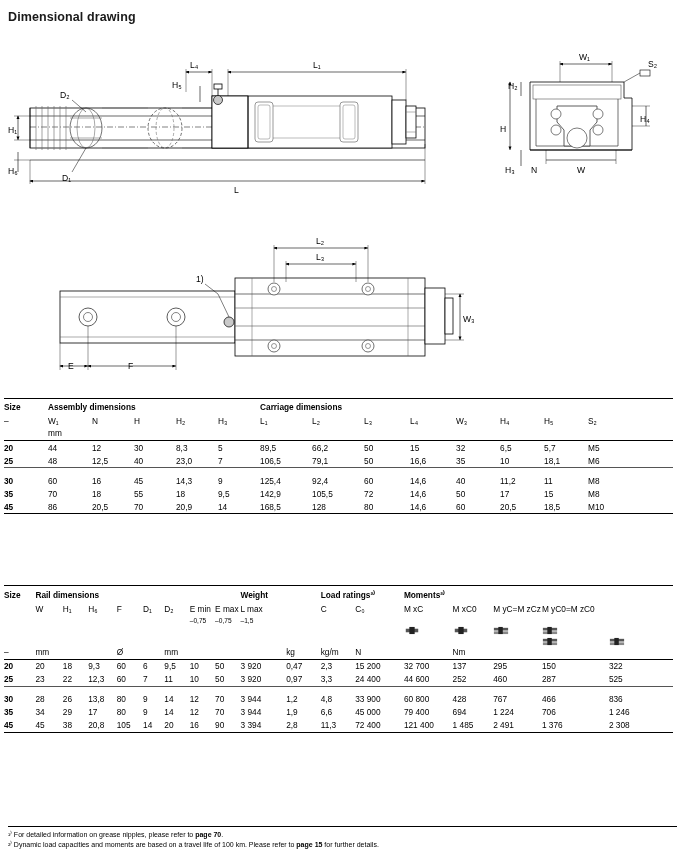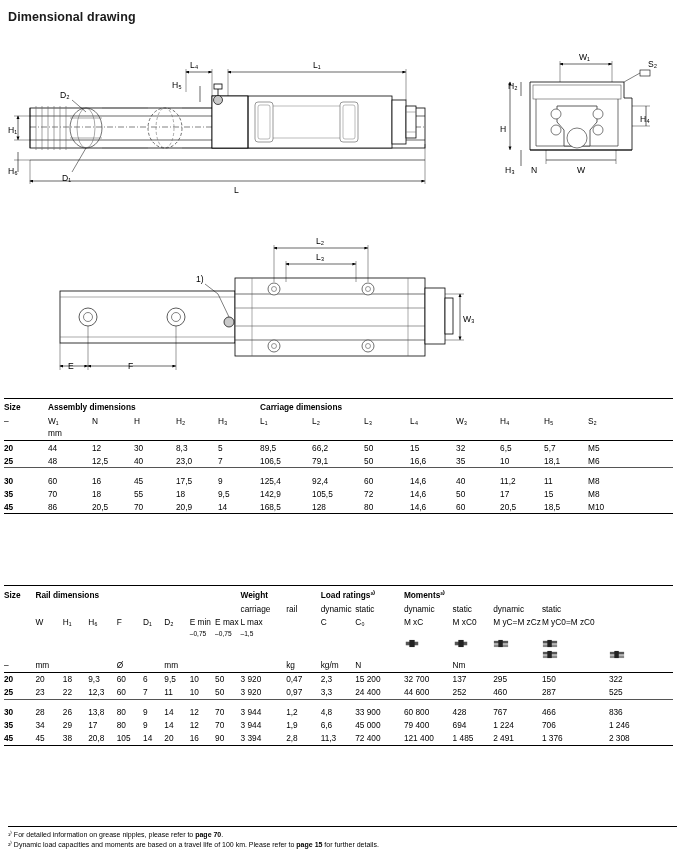--- a/index.html
+++ b/index.html
@@ -375,21 +375,21 @@
           <td>M6</td>
         </tr>
         <tr class="gap">
             <td colspan="14"></td>
           </tr>
         <tr class="datarow">
           <td class="size">30</td>
           <td>60</td>
           <td>16</td>
           <td>45</td>
-          <td>17,5</td>
+          <td>14,3</td>
           <td>9</td>
           <td>125,4</td>
           <td>92,4</td>
           <td>60</td>
           <td>14,6</td>
           <td>40</td>
           <td>11,2</td>
           <td>11</td>
           <td>M8</td>
         </tr>
@@ -454,32 +454,20 @@
       <tbody>
         <tr class="hdr rule-top">
           <td>Size</td>
           <td colspan="8">Rail dimensions</td>
           <td colspan="2">Weight</td>
           <td colspan="2">Load ratings²⁾</td>
           <td colspan="5">Moments²⁾</td>
         </tr>
         <tr class="sub">
           <td></td>
-          <td colspan="8"></td>
-          <td>carriage</td>
-          <td>rail</td>
-          <td>dynamic</td>
-          <td>static</td>
-          <td>dynamic</td>
-          <td>static</td>
-          <td>dynamic</td>
-          <td colspan="2">static</td>
-        </tr>
-        <tr class="sub">
-          <td></td>
           <td>W</td>
           <td>H₁</td>
           <td>H₆</td>
           <td>F</td>
           <td>D₁</td>
           <td>D₂</td>
           <td>E min</td>
           <td>E max</td>
           <td>L max</td>
           <td></td>

